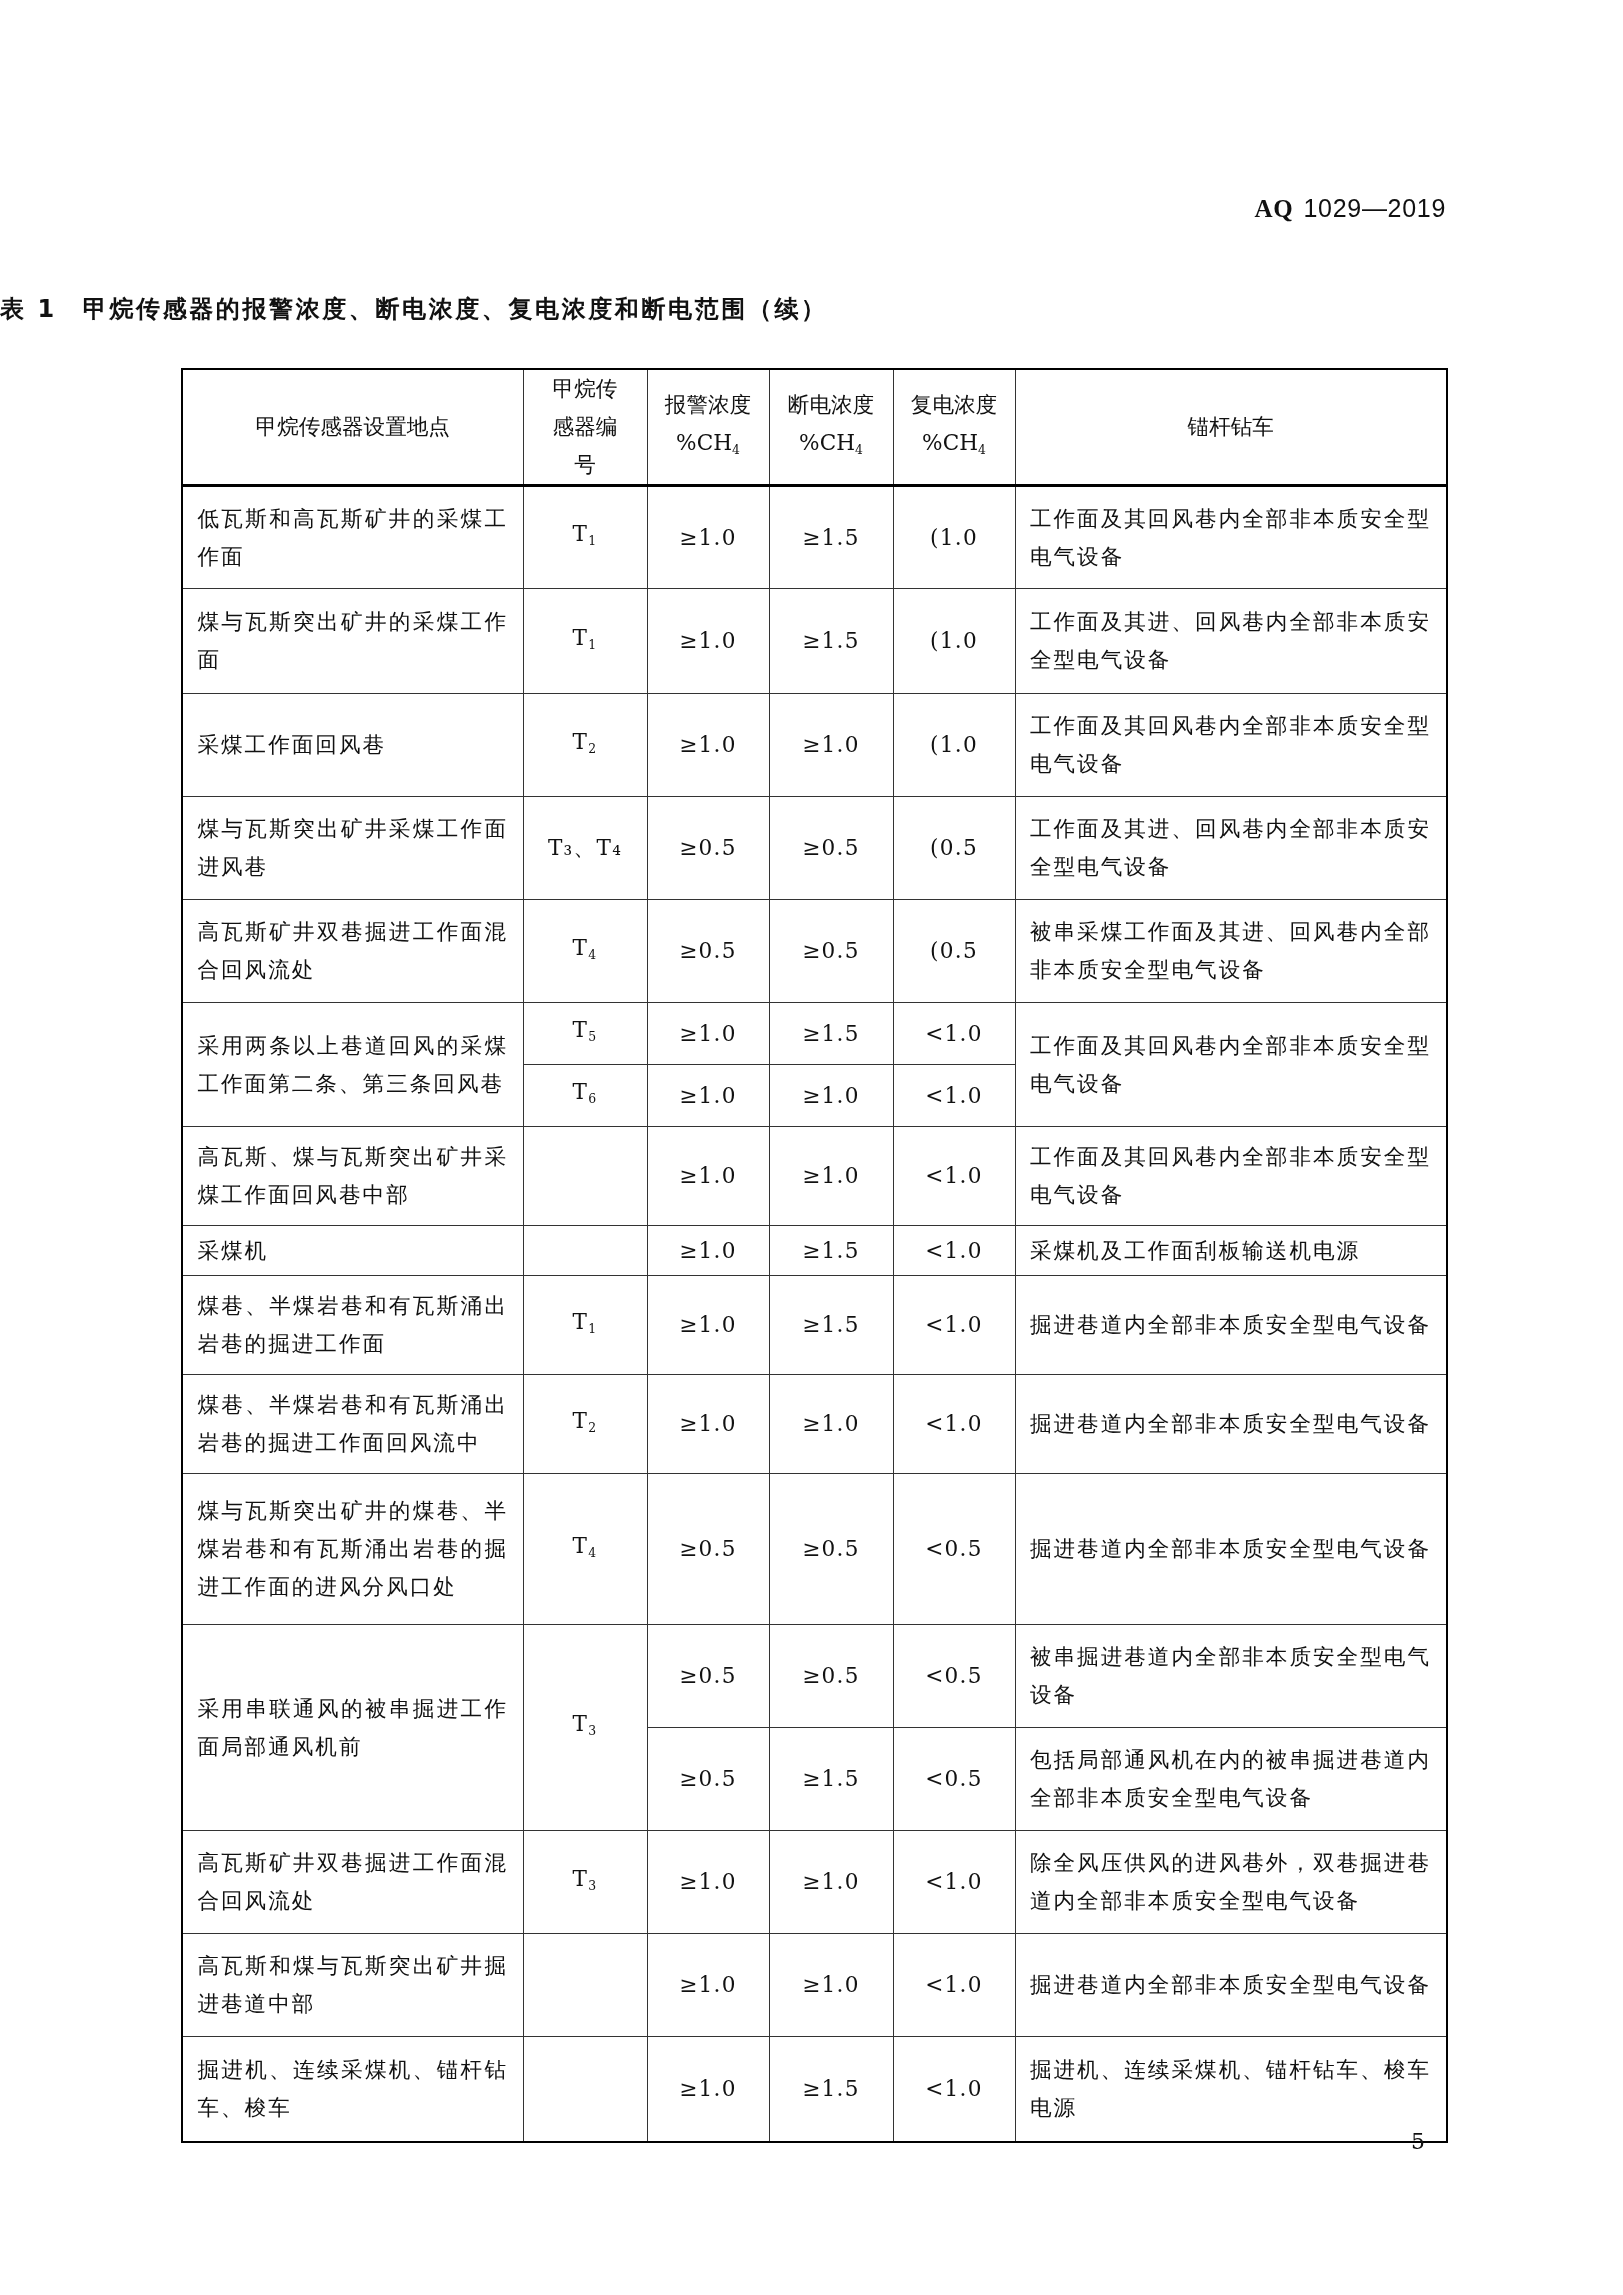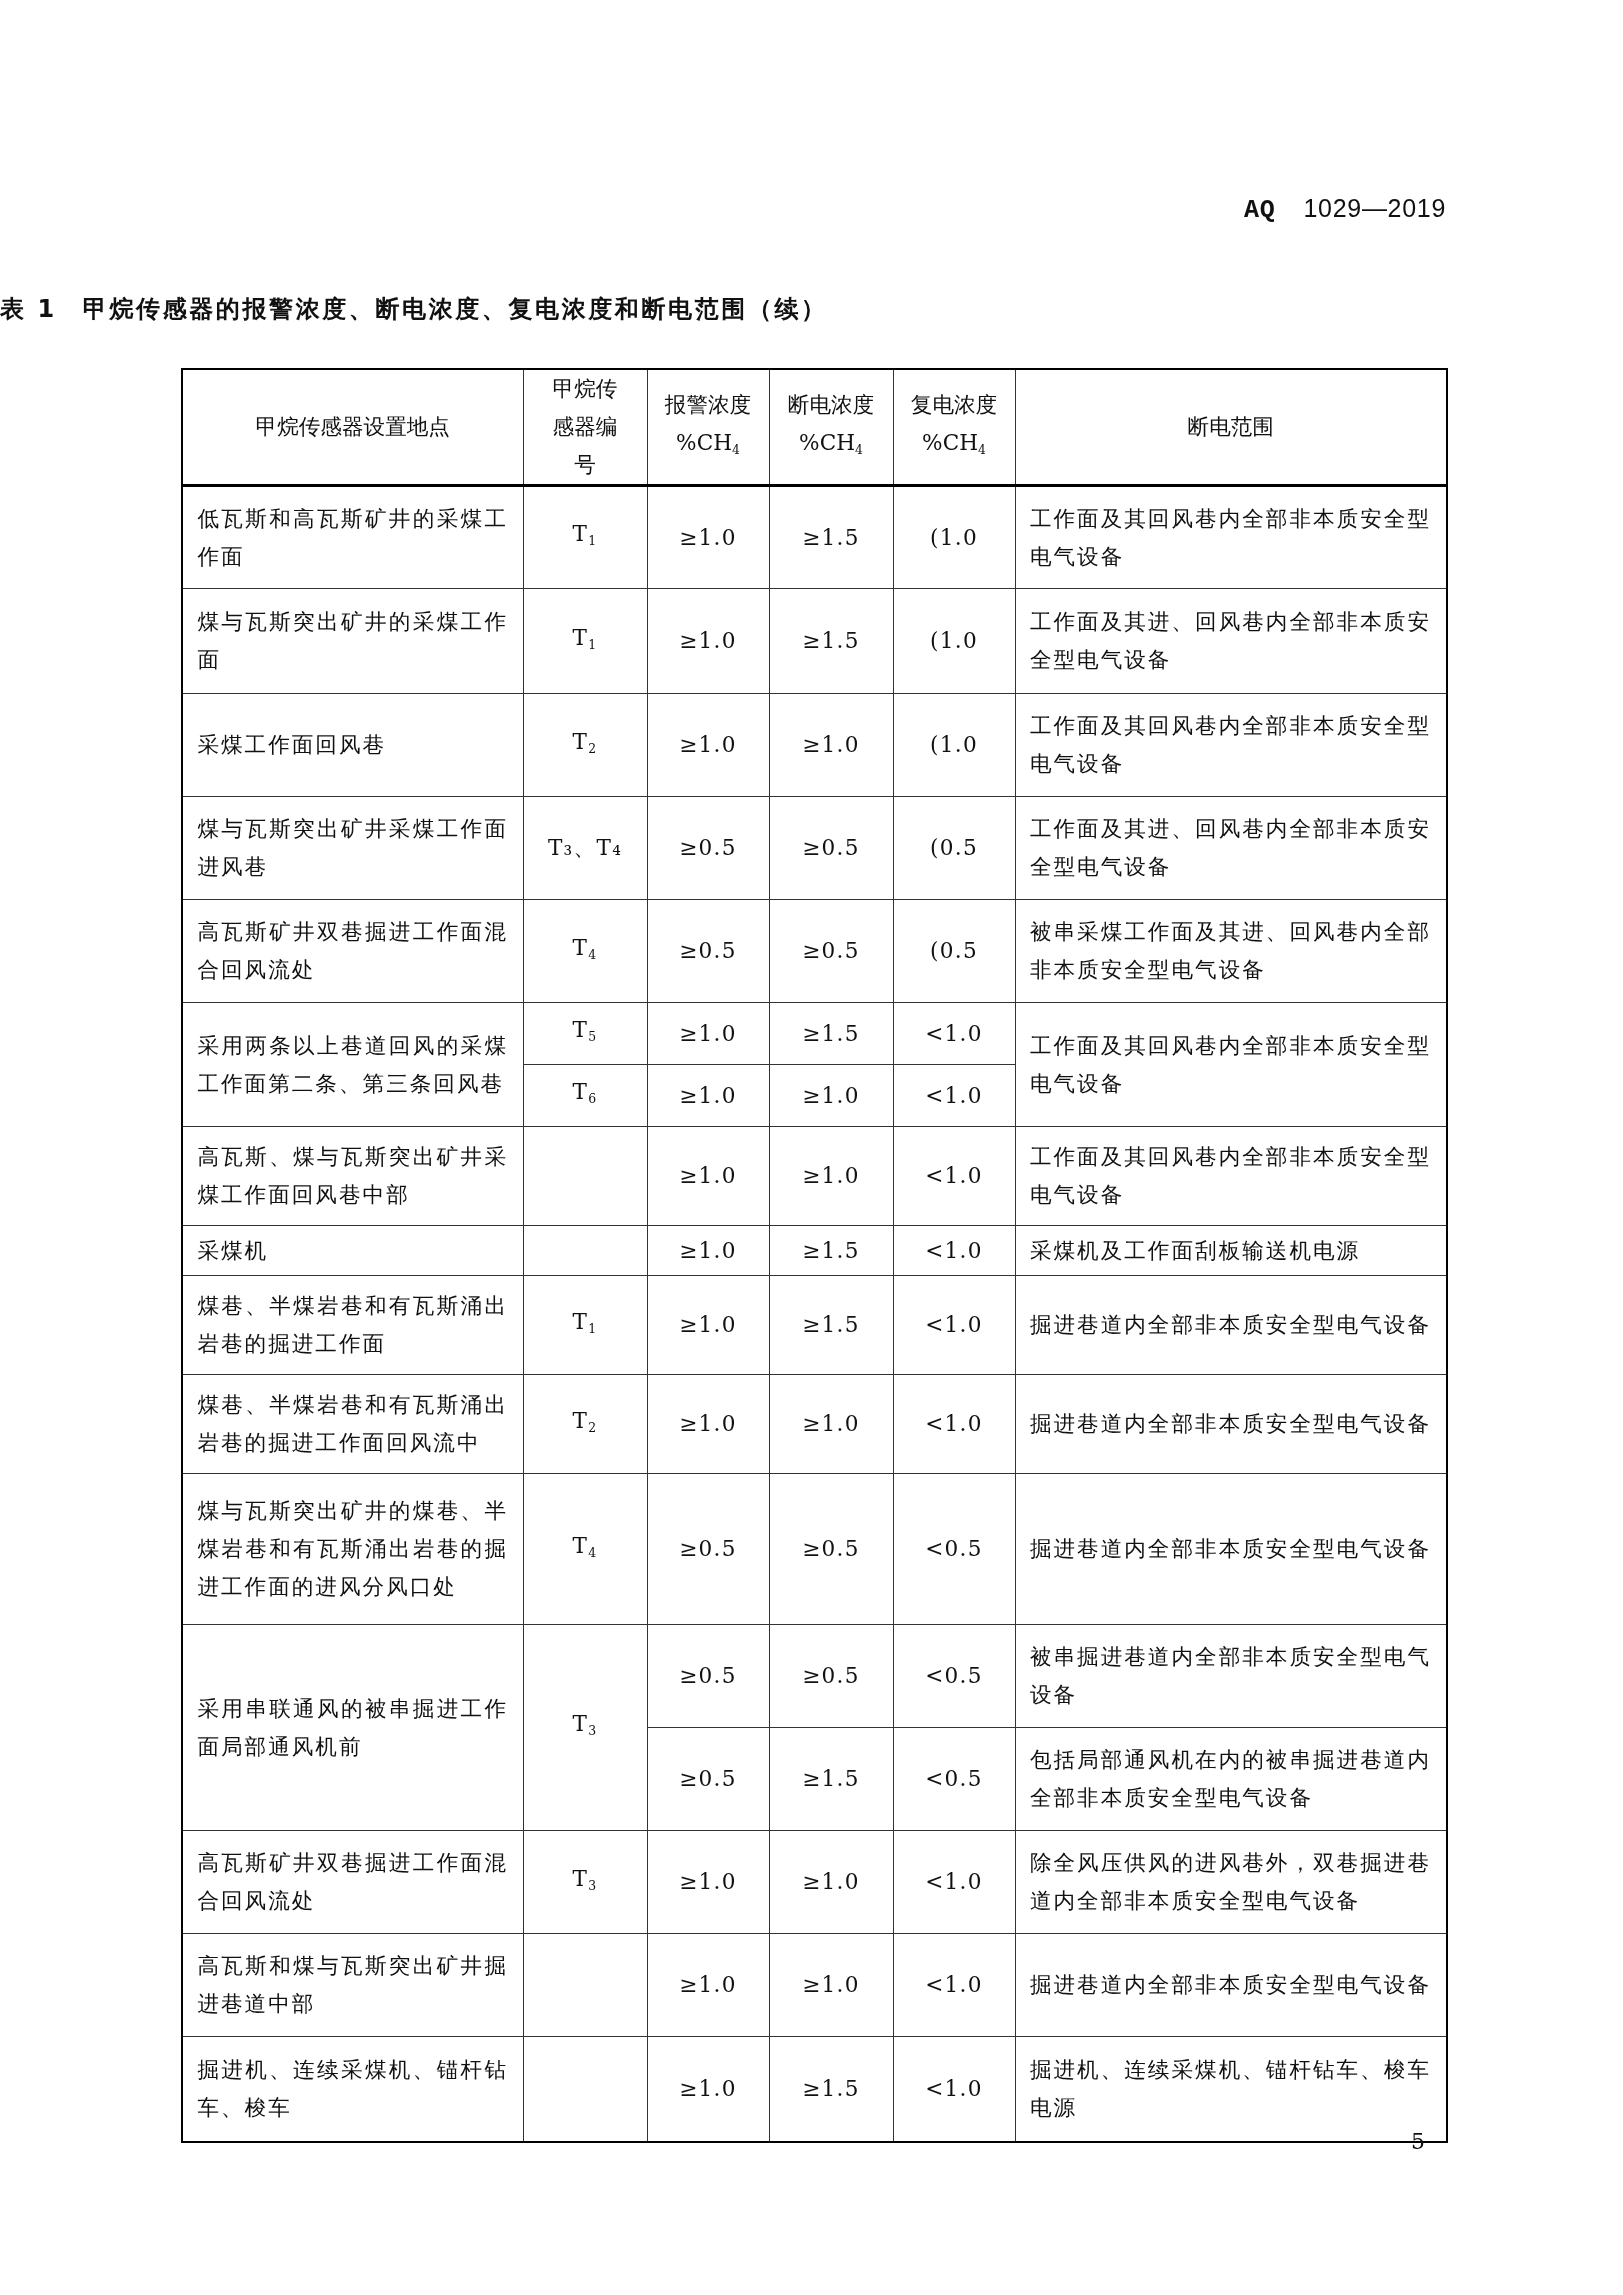--- a/index.html
+++ b/index.html
@@ -1,20 +1,20 @@
 <!DOCTYPE html>
 <html style="font-size:10.5px"><head>
 <meta charset="utf-8">
 <style>
   html, body { margin: 0; padding: 0; background: #ffffff; }
   body { width: 1623px; height: 2295px; position: relative; overflow: hidden;
          font-family: "DejaVu Serif", "Liberation Serif", serif; color: #111; }
   .std-code { position: absolute; top: 194px; right: 177px; font-size: 25px;
               font-family: "Liberation Sans", sans-serif; letter-spacing: 0.7px; }
-  .std-code .aq { font-family: Liberation Mono, monospace; font-weight: bold; margin-right: 28px; }
+  .std-code .aq { font-family: Liberation Serif, serif; font-weight: bold; margin-right: 10px; }
   .caption { position: absolute; top: 293px; left: 0; width: 1623px; text-align: left;
              font-family: "DejaVu Sans", sans-serif; font-weight: bold; font-size: 24px; letter-spacing: 2.6px; }
   .caption .tno { margin-right: 26px; }
   table.main { position: absolute; left: 181px; top: 368px; width: 1265px; border-collapse: collapse;
                table-layout: fixed; border: 2.6px solid #000; font-size: 21.6px; }
   table.main td, table.main th { border: 1.3px solid #333; padding: 0 14.4px; line-height: 38px;
                vertical-align: middle; font-weight: normal; }
   table.main thead tr th { border-bottom: 3.3px solid #000; }
   th { text-align: center; }
   td.loc { text-align: justify; text-align-last: left; letter-spacing: 2px; }
@@ -53,21 +53,21 @@
           <div class="unit"><span>%CH</span><sub>4</sub></div>
         </th>
       <th style="padding:0 12px">
           <div>断电浓度</div>
           <div class="unit"><span>%CH</span><sub>4</sub></div>
         </th>
       <th style="padding:0 3.9px">
           <div>复电浓度</div>
           <div class="unit"><span>%CH</span><sub>4</sub></div>
         </th>
-      <th>断电范围</th>
+      <th>锚杆钻车</th>
     </tr>
   </thead>
   <tbody>
 
     <tr style="height:103px">
       <td class="loc">低瓦斯和高瓦斯矿井的采煤工作面</td>
       <td class="c"><span>T</span><sub>1</sub></td>
       <td class="c">≥1.0</td>
       <td class="c">≥1.5</td>
       <td class="c">(1.0</td>

